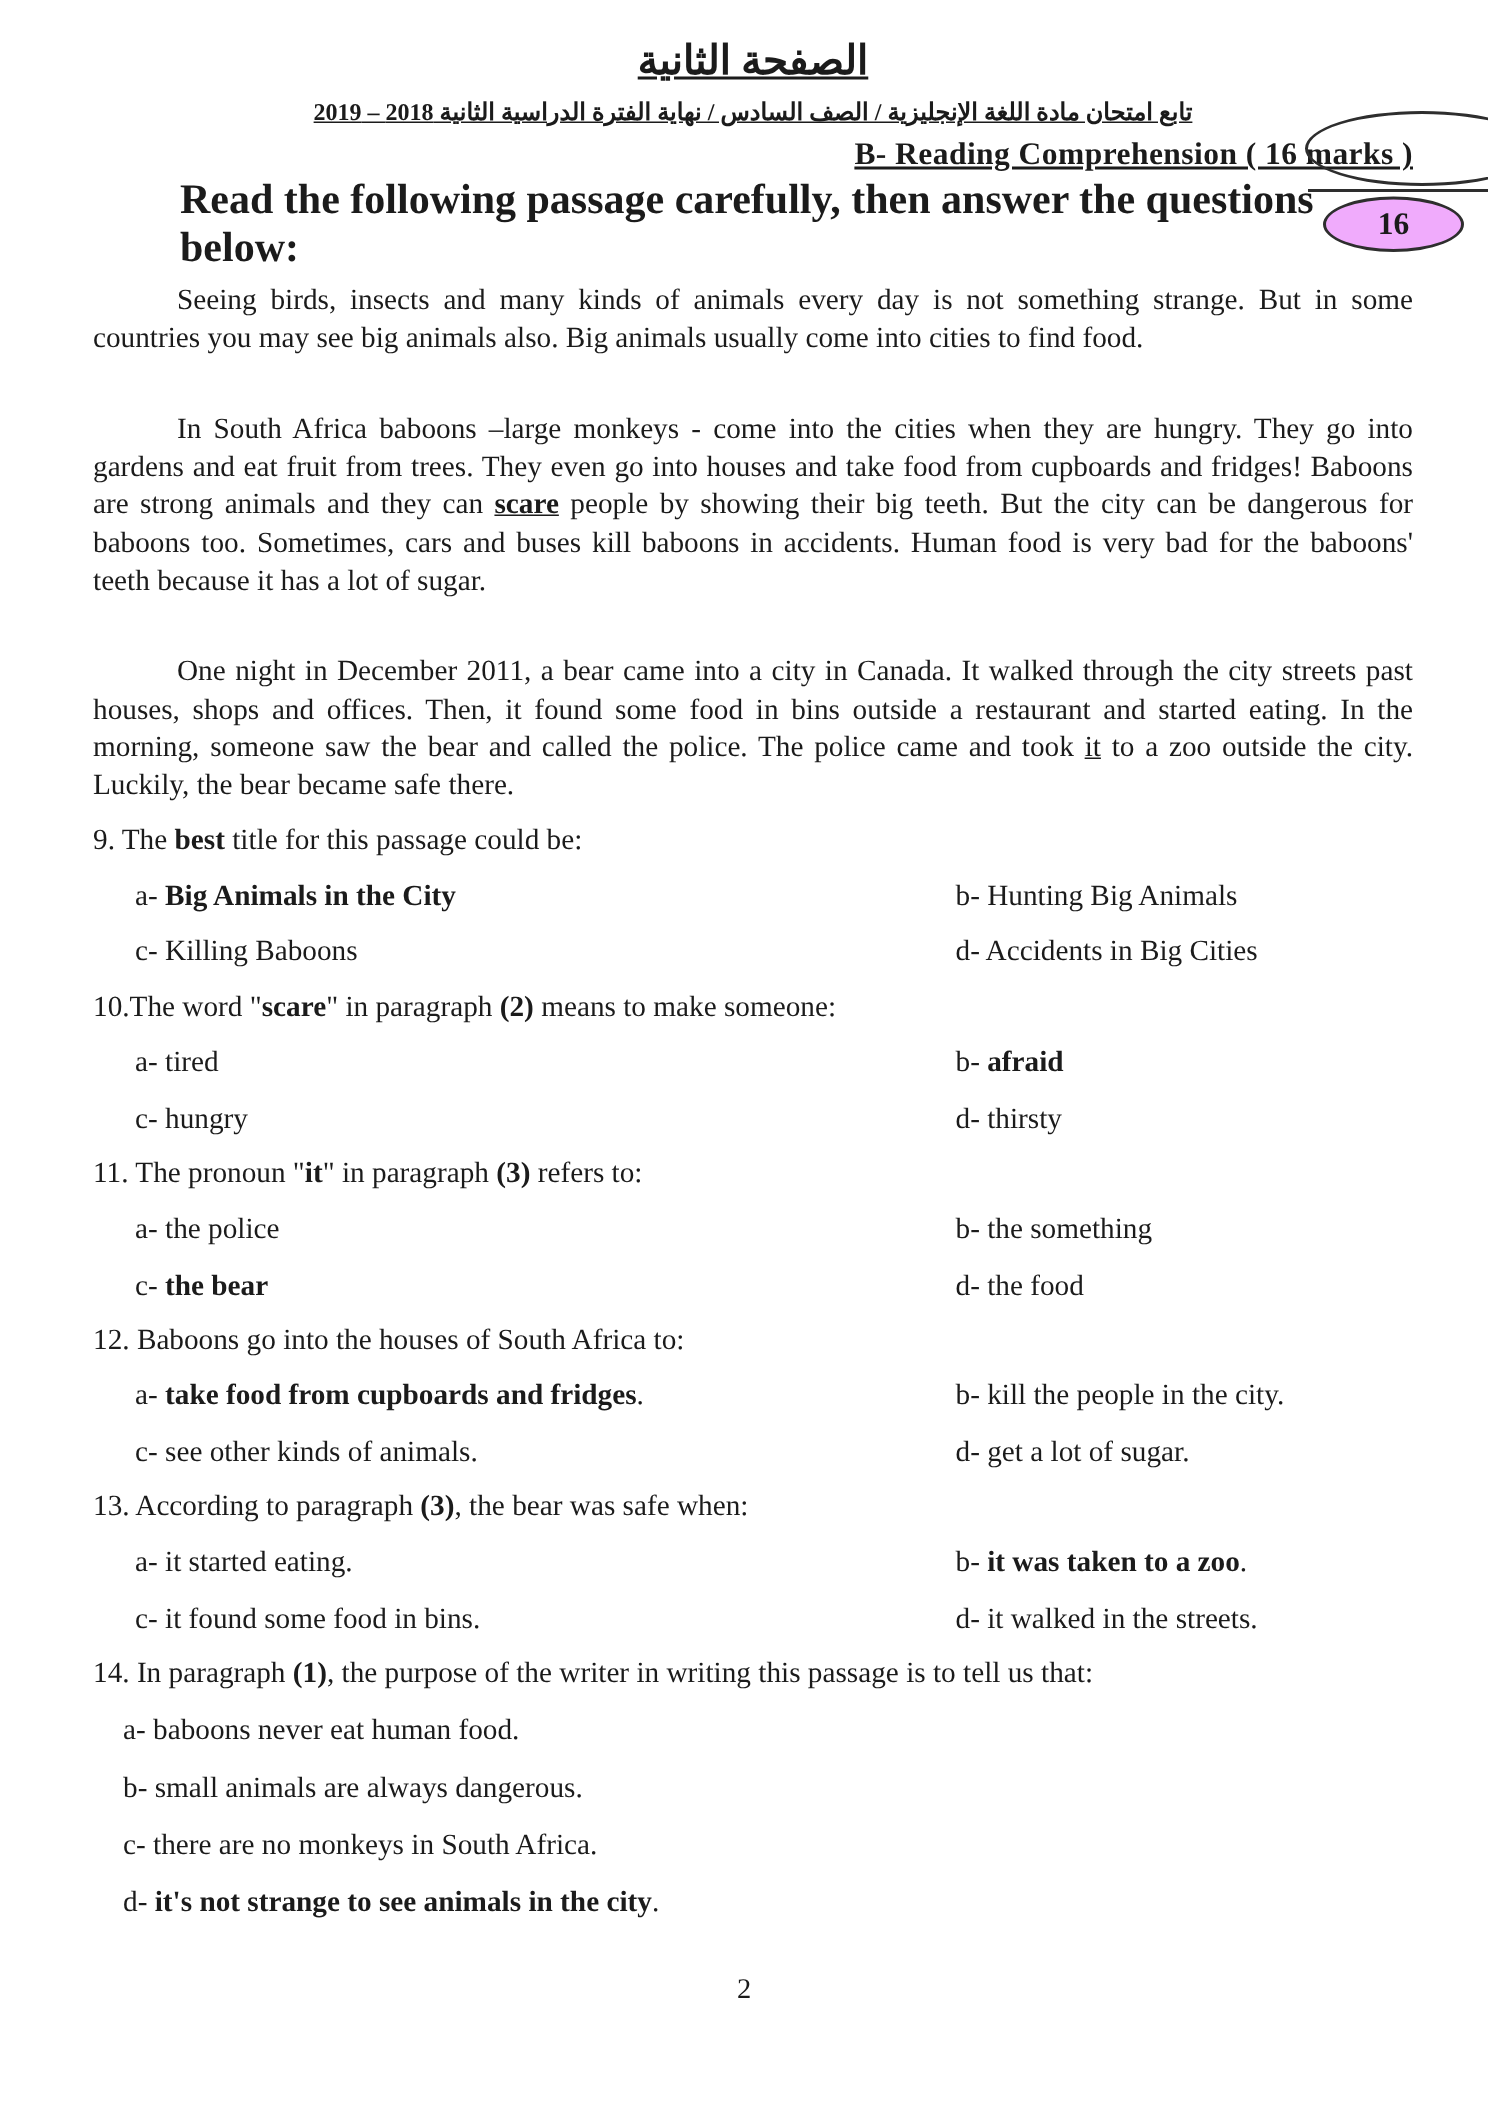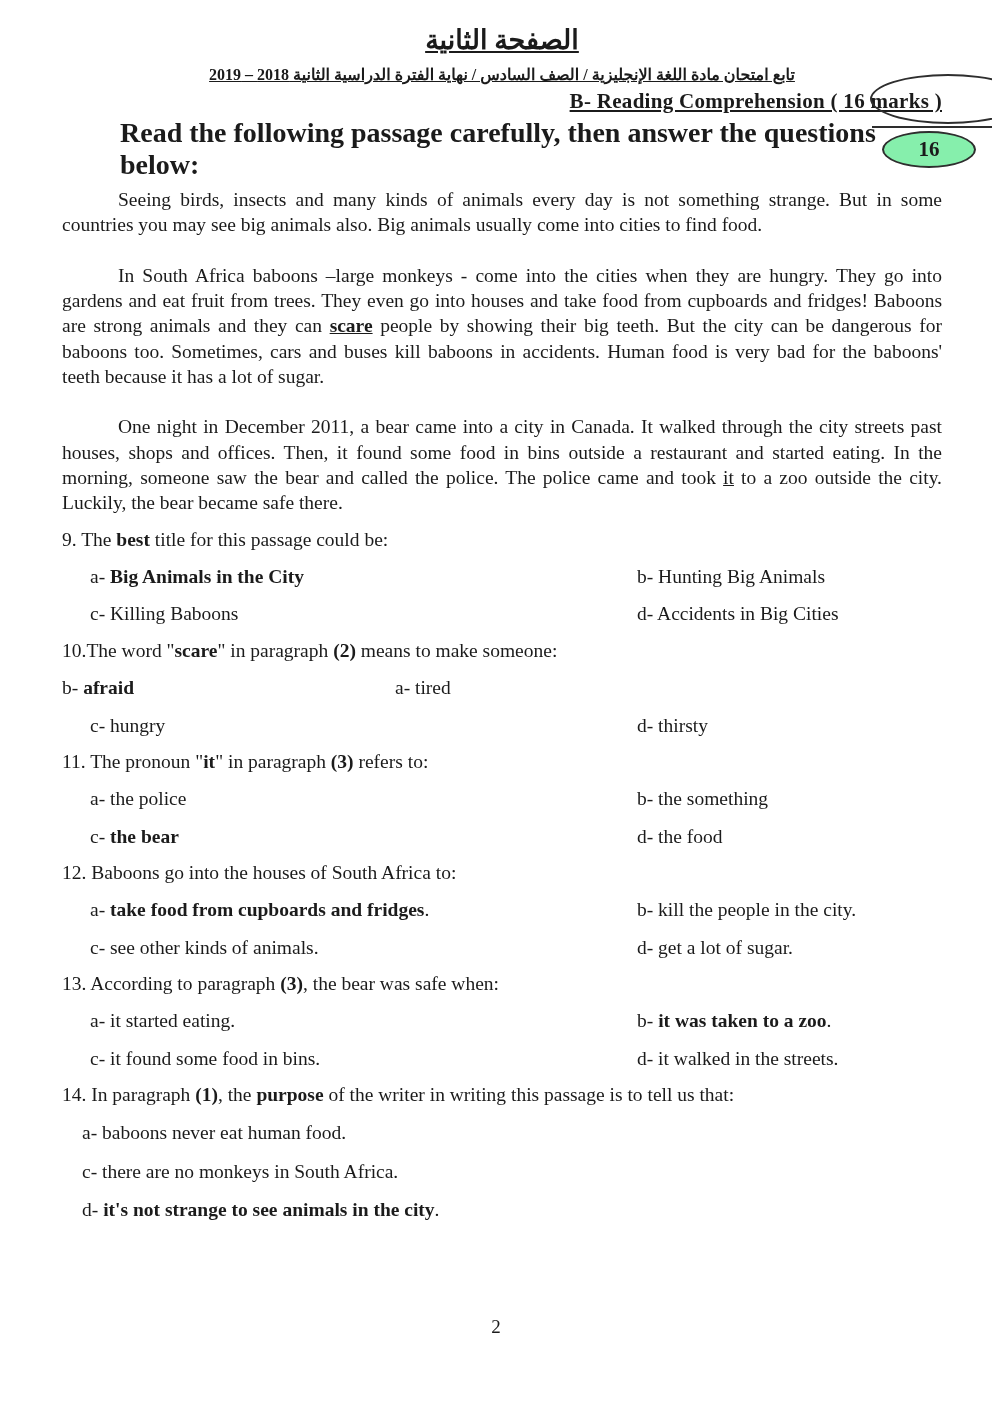--- a/index.html
+++ b/index.html
@@ -36,29 +36,29 @@
     border:2.5px solid #2e2e2e; border-radius:50%;
   }
   .score-underline {
     position:absolute; top:126px; right:0; width:120px;
     border-top:2.5px solid #2e2e2e;
   }
   .score-oval {
     position:absolute; top:131px; right:16px; width:94px; height:37px;
     border:2px solid #2e2e2e; border-radius:50%;
     display:flex; align-items:center; justify-content:center;
-    font-weight:bold; font-size:21px; background:#86efac;
+    font-weight:bold; font-size:21px; background:#f0abfc;
   }
 
   
   .para {
     margin-top:6px; font-size:19.5px; line-height:1.3;
     text-align:justify; text-indent:56px;
   }
-  .para + .para { margin-top:25px; }
+  .para + .para { margin-top:35px; }
 
   
   .section-a { margin-top:4px; font-size:19.5px; line-height:1.3; }
 
   
   .question { margin-top:11px; }
   .stem { font-size:19.5px; line-height:1.3; }
   .opt-row { display:flex; margin-top:12px; }
   .opt { font-size:19.5px; line-height:1.3; }
   .opt.left { width:575px; padding-left:28px; }
@@ -100,22 +100,22 @@
     </div>
     <div class="opt-row">
       <div class="opt left"><span>c-  Killing Baboons</span></div>
       <div class="opt right"><span>d- Accidents in Big Cities</span></div>
     </div>
   </div>
 
   <div class="question">
     <div class="stem"><span>10.The word "</span><span style="font-weight: bold;">scare</span><span>" in paragraph </span><span style="font-weight: bold;">(2)</span><span> means to make someone:</span></div>
     <div class="opt-row">
+      <div class="opt left"><span>a-  tired</span></div>
       <div class="opt right"><span>b- </span><span style="font-weight: bold;">afraid</span></div>
-      <div class="opt left"><span>a-  tired</span></div>
     </div>
     <div class="opt-row">
       <div class="opt left"><span>c-  hungry</span></div>
       <div class="opt right"><span>d- thirsty</span></div>
     </div>
   </div>
 
   <div class="question">
     <div class="stem"><span>11. The pronoun "</span><span style="font-weight: bold;">it</span><span>" in paragraph </span><span style="font-weight: bold;">(3)</span><span> refers to:</span></div>
     <div class="opt-row">
@@ -146,21 +146,22 @@
       <div class="opt left"><span>a- it started eating.</span></div>
       <div class="opt right"><span>b- </span><span style="font-weight: bold;">it was taken to a zoo</span><span>.</span></div>
     </div>
     <div class="opt-row">
       <div class="opt left"><span>c- it found some food in bins.</span></div>
       <div class="opt right"><span>d- it walked in the streets.</span></div>
     </div>
   </div>
 
   <div class="question">
-    <div class="stem"><span>14. In paragraph </span><span style="font-weight: bold;">(1)</span><span>, the </span><span style="font-weight: bold;">purpose</span><span> of the writer in writing this passage is to tell us that:</span></div>
+    <div class="stem"><span>14. In paragraph </span><span style="font-weight: bold;">(1)</span><span>, the </span><span style="font-weight: normal;">purpose</span><span> of the writer in writing this passage is to tell us that:</span></div>
     <div class="opt full"><span>a- baboons never eat human food.</span></div>
+    <div class="opt full"><span>b- small animals are always dangerous.</span></div>
     <div class="opt full"><span>c- there are no monkeys in South Africa.</span></div>
     <div class="opt full"><span>d- </span><span style="font-weight: bold;">it's not strange to see animals in the city</span><span>.</span></div>
   </div>
 
 </div>
 
 <div class="page-number">2</div>
 
 </body></html>

